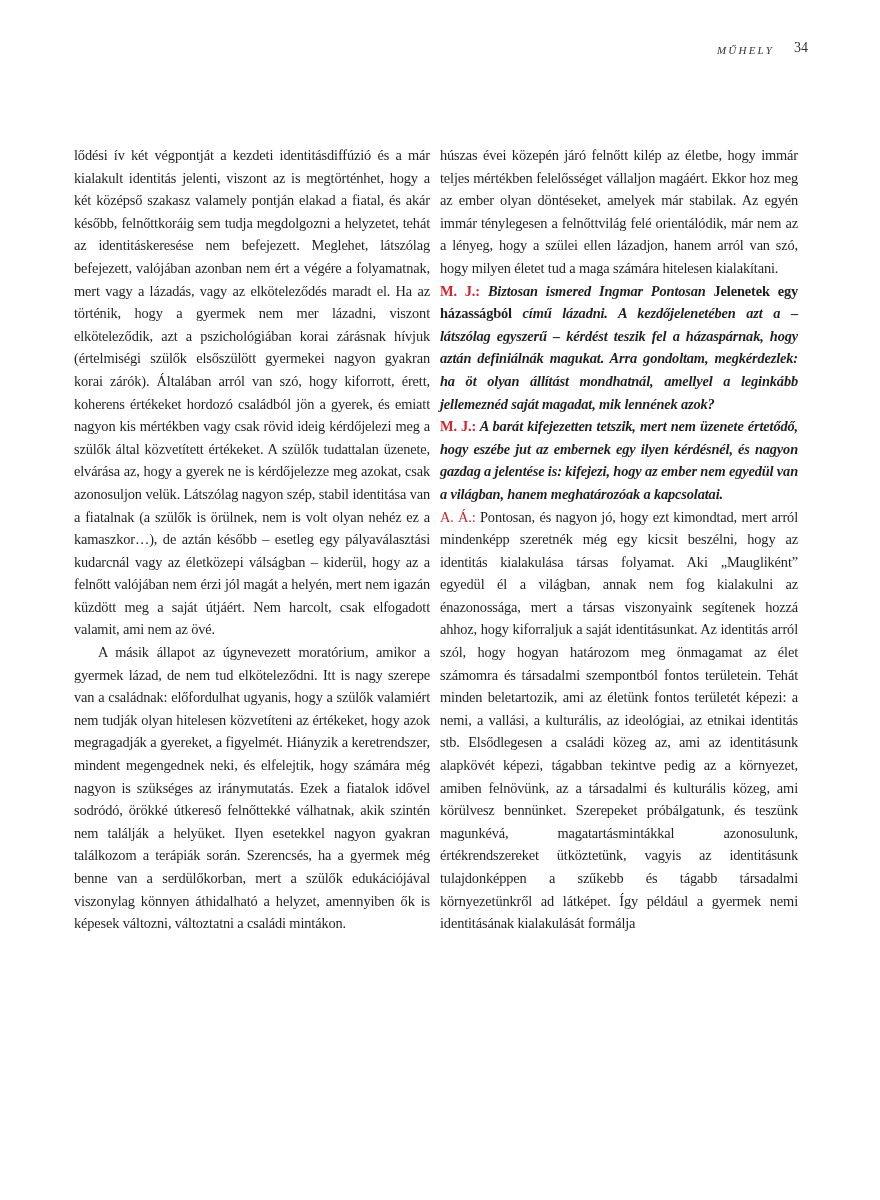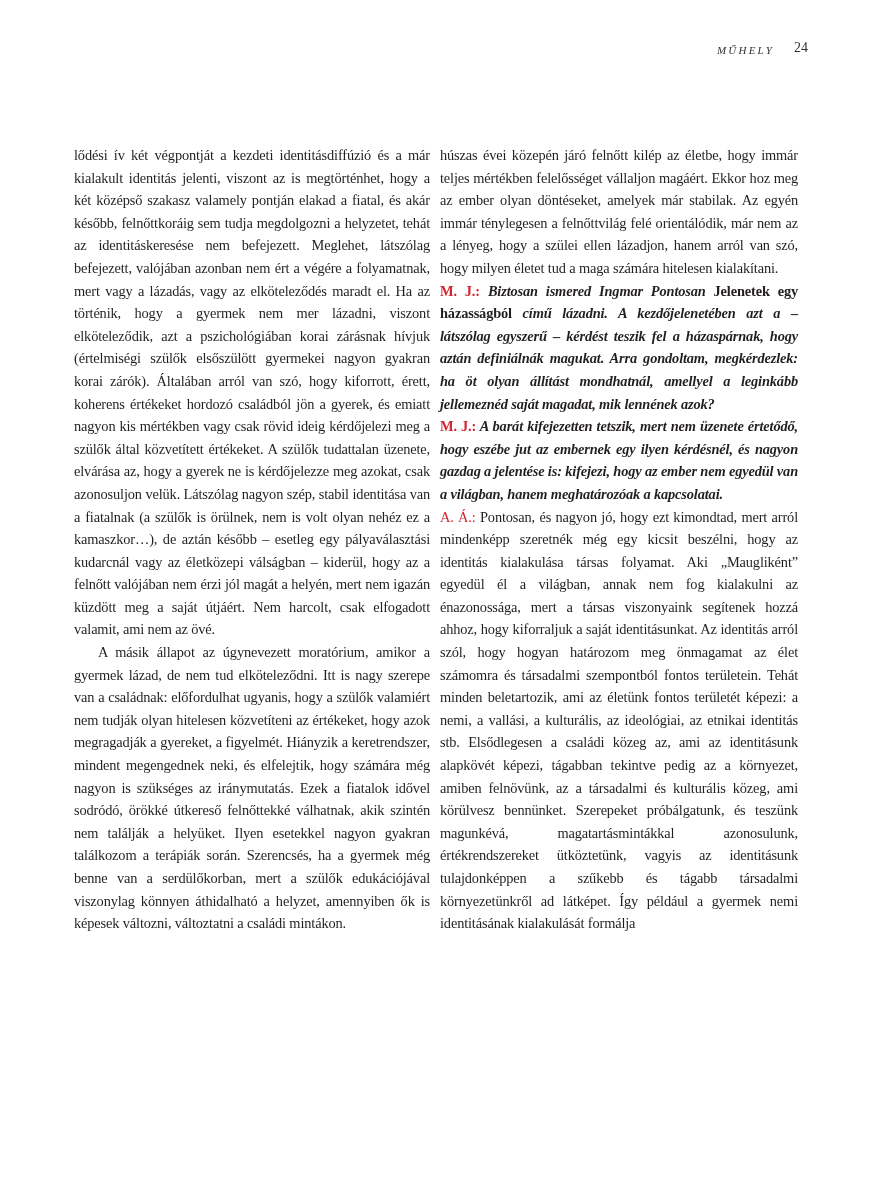--- a/index.html
+++ b/index.html
@@ -17,21 +17,21 @@
   .speaker { color: #d1242f; }
   .q { font-weight: bold; font-style: italic; }
   .q .upright { font-style: normal; }
   .q .light { font-weight: bold; }
 </style>
 </head>
 <body>
 
 <div class="header">
   <span class="running-head">MŰHELY</span>
-  <span class="page-num">24</span>
+  <span class="page-num">34</span>
 </div>
 
 <div class="col col-left">
   <p>lődési ív két végpontját a kezdeti identitásdiffúzió és a már kialakult identitás jelenti, viszont az is megtörténhet, hogy a két középső szakasz valamely pontján elakad a fiatal, és akár később, felnőttkoráig sem tudja megdolgozni a helyzetet, tehát az identitáskeresése nem befejezett. Meglehet, látszólag befejezett, valójában azonban nem ért a végére a folyamatnak, mert vagy a lázadás, vagy az elköteleződés maradt el. Ha az történik, hogy a gyermek nem mer lázadni, viszont elköteleződik, azt a pszichológiában korai zárásnak hívjuk (értelmiségi szülők elsőszülött gyermekei nagyon gyakran korai zárók). Általában arról van szó, hogy kiforrott, érett, koherens értékeket hordozó családból jön a gyerek, és emiatt nagyon kis mértékben vagy csak rövid ideig kérdőjelezi meg a szülők által közvetített értékeket. A szülők tudattalan üzenete, elvárása az, hogy a gyerek ne is kérdőjelezze meg azokat, csak azonosuljon velük. Látszólag nagyon szép, stabil identitása van a fiatalnak (a szülők is örülnek, nem is volt olyan nehéz ez a kamaszkor…), de aztán később – esetleg egy pályaválasztási kudarcnál vagy az életközepi válságban – kiderül, hogy az a felnőtt valójában nem érzi jól magát a helyén, mert nem igazán küzdött meg a saját útjáért. Nem harcolt, csak elfogadott valamit, ami nem az övé.</p>
   <p class="indent">A másik állapot az úgynevezett moratórium, amikor a gyermek lázad, de nem tud elköteleződni. Itt is nagy szerepe van a családnak: előfordulhat ugyanis, hogy a szülők valamiért nem tudják olyan hitelesen közvetíteni az értékeket, hogy azok megragadják a gyereket, a figyelmét. Hiányzik a keretrendszer, mindent megengednek neki, és elfelejtik, hogy számára még nagyon is szükséges az iránymutatás. Ezek a fiatalok idővel sodródó, örökké útkereső felnőttekké válhatnak, akik szintén nem találják a helyüket. Ilyen esetekkel nagyon gyakran találkozom a terápiák során. Szerencsés, ha a gyermek még benne van a serdülőkorban, mert a szülők edukációjával viszonylag könnyen áthidalható a helyzet, amennyiben ők is képesek változni, változtatni a családi mintákon.</p>
 </div>
 
 <div class="col col-right">
   <p>húszas évei közepén járó felnőtt kilép az életbe, hogy immár teljes mértékben felelősséget vállaljon magáért. Ekkor hoz meg az ember olyan döntéseket, amelyek már stabilak. Az egyén immár ténylegesen a felnőttvilág felé orientálódik, már nem az a lényeg, hogy a szülei ellen lázadjon, hanem arról van szó, hogy milyen életet tud a maga számára hitelesen kialakítani.</p>
 

